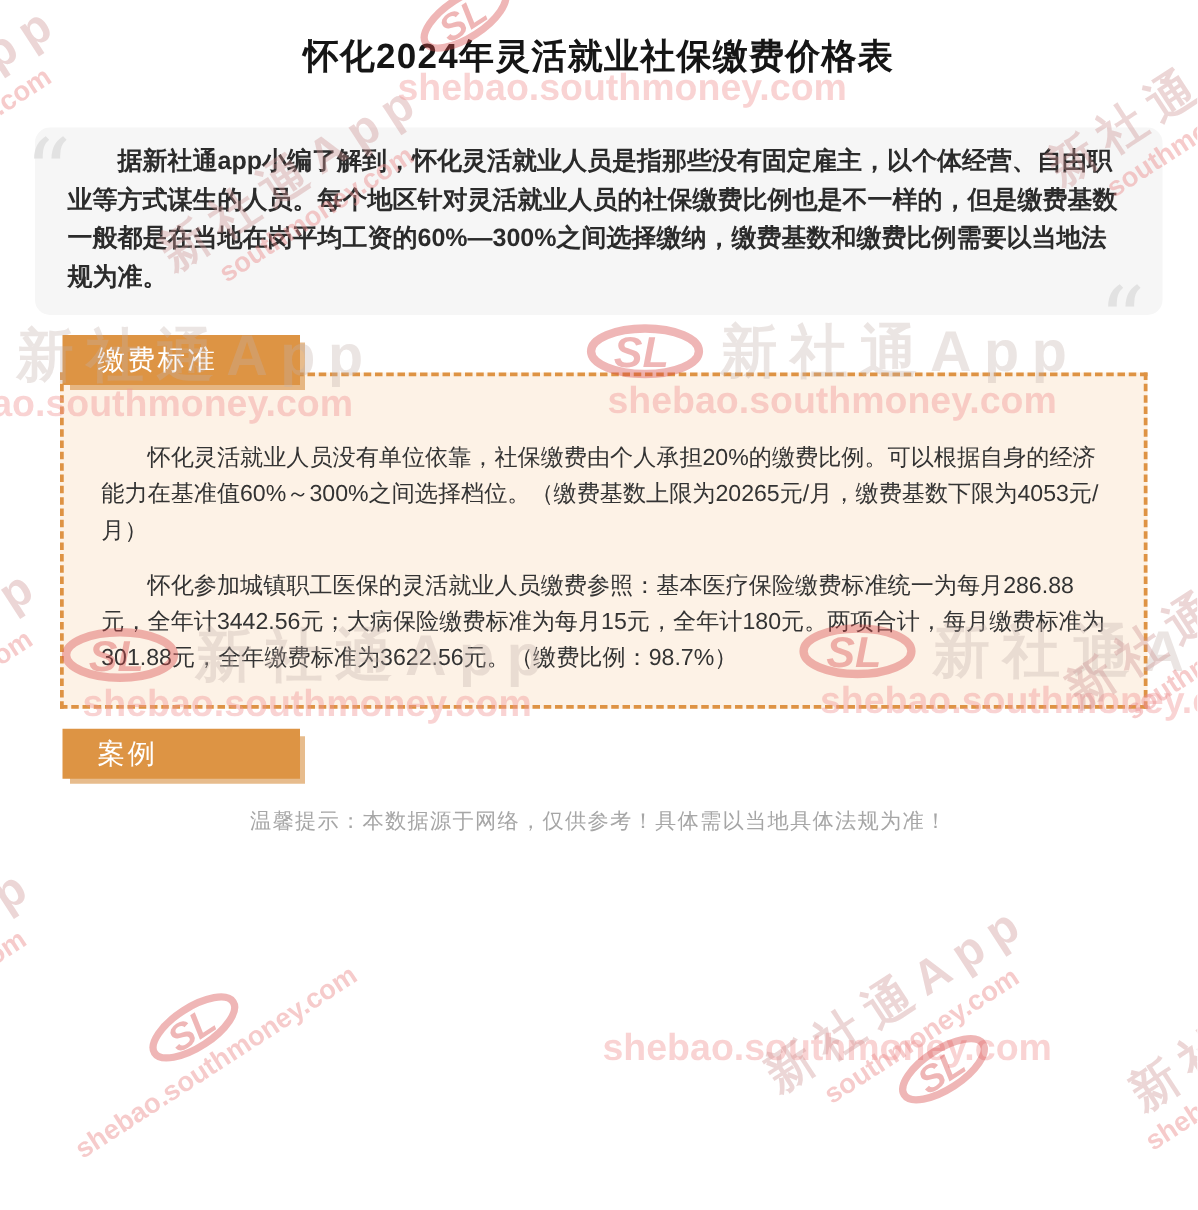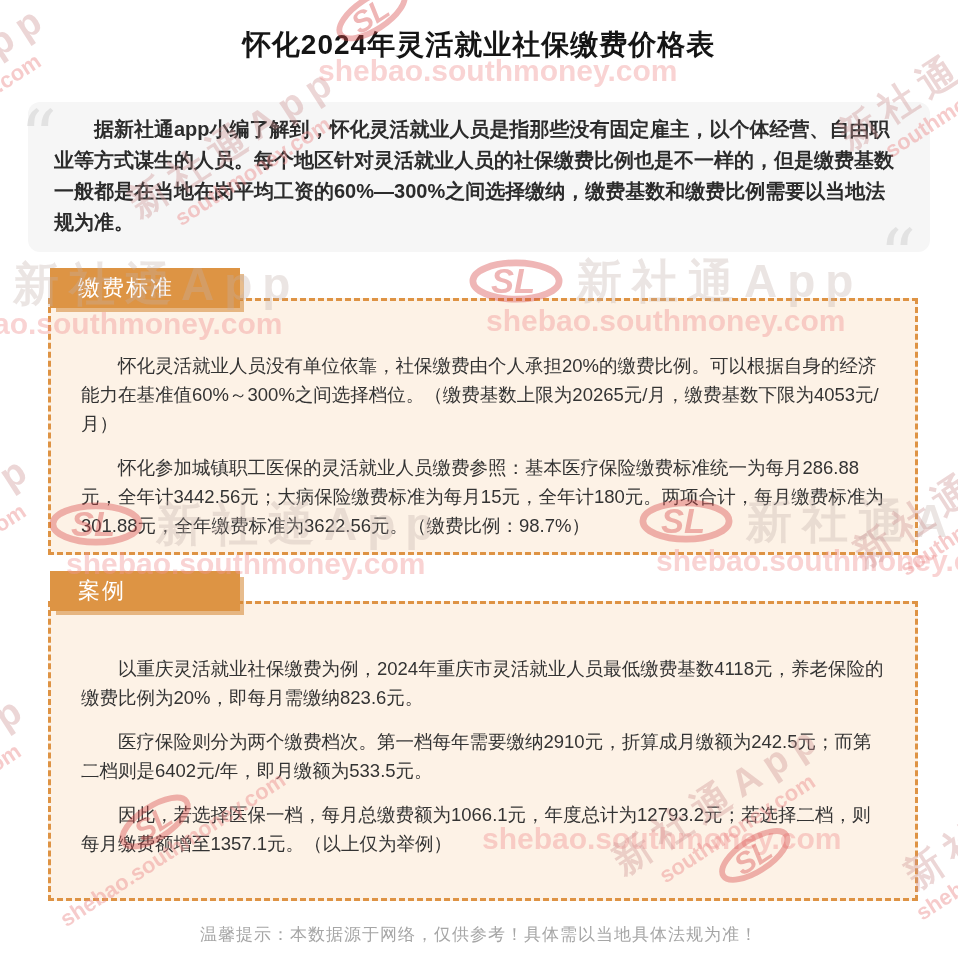--- a/index.html
+++ b/index.html
@@ -17,21 +17,21 @@
          font-family:"DejaVu Serif","Liberation Serif",serif;pointer-events:none;}
   .quote-tl{left:-8px;top:14px;}
   .quote-br{right:14px;bottom:-26px;}
 
   .section{position:relative;z-index:2;margin-top:16px;}
   .sec-label{position:relative;z-index:6;width:190px;height:40px;margin-left:22px;
              background:#dd9444;color:#fff;font-size:22px;line-height:40px;
              padding-left:28px;box-sizing:border-box;letter-spacing:2px;
              box-shadow:5px 5px 0 -1px rgba(211,133,47,.55);}
   .sec-box{margin:-10px 12px 0 20px;background:#fdf2e6;border:3px dashed #de9344;
-           box-sizing:border-box;padding:50px 30px 12px 30px;}
+           box-sizing:border-box;padding:50px 30px 24px 30px;}
   .sec-box p{margin:0 0 15px 0;font-size:18.5px;line-height:29px;color:#333;text-indent:2em;}
   .sec-box p:last-child{margin-bottom:0;}
   .sec-box-case{padding-bottom:40px;}
 
   .footer{position:relative;z-index:2;margin-top:22px;text-align:center;
           font-size:17px;color:#a6a6a6;letter-spacing:1px;}
 
   
   .wm{position:absolute;z-index:5;pointer-events:none;white-space:nowrap;line-height:1.15;}
   .rot{transform:rotate(-33deg);display:flex;flex-direction:column;align-items:center;gap:0;}
@@ -176,22 +176,17 @@
   <div class="section">
     <div class="sec-label">缴费标准</div>
     <div class="sec-box">
       <p>怀化灵活就业人员没有单位依靠，社保缴费由个人承担20%的缴费比例。可以根据自身的经济能力在基准值60%～300%之间选择档位。（缴费基数上限为20265元/月，缴费基数下限为4053元/月）</p>
       <p>怀化参加城镇职工医保的灵活就业人员缴费参照：基本医疗保险缴费标准统一为每月286.88元，全年计3442.56元；大病保险缴费标准为每月15元，全年计180元。两项合计，每月缴费标准为301.88元，全年缴费标准为3622.56元。（缴费比例：98.7%）</p>
     </div>
   </div>
 
   <div class="section">
     <div class="sec-label">案例</div>
-    <div class="sec-box sec-box-case">
-      <p>以重庆灵活就业社保缴费为例，2024年重庆市灵活就业人员最低缴费基数4118元，养老保险的缴费比例为20%，即每月需缴纳823.6元。</p>
-      <p>医疗保险则分为两个缴费档次。第一档每年需要缴纳2910元，折算成月缴额为242.5元；而第二档则是6402元/年，即月缴额为533.5元。</p>
-      <p>因此，若选择医保一档，每月总缴费额为1066.1元，年度总计为12793.2元；若选择二档，则每月缴费额增至1357.1元。（以上仅为举例）</p>
-    </div>
   </div>
 
   <div class="footer">温馨提示：本数据源于网络，仅供参考！具体需以当地具体法规为准！</div>
 
 </div>
 
 </body></html>

